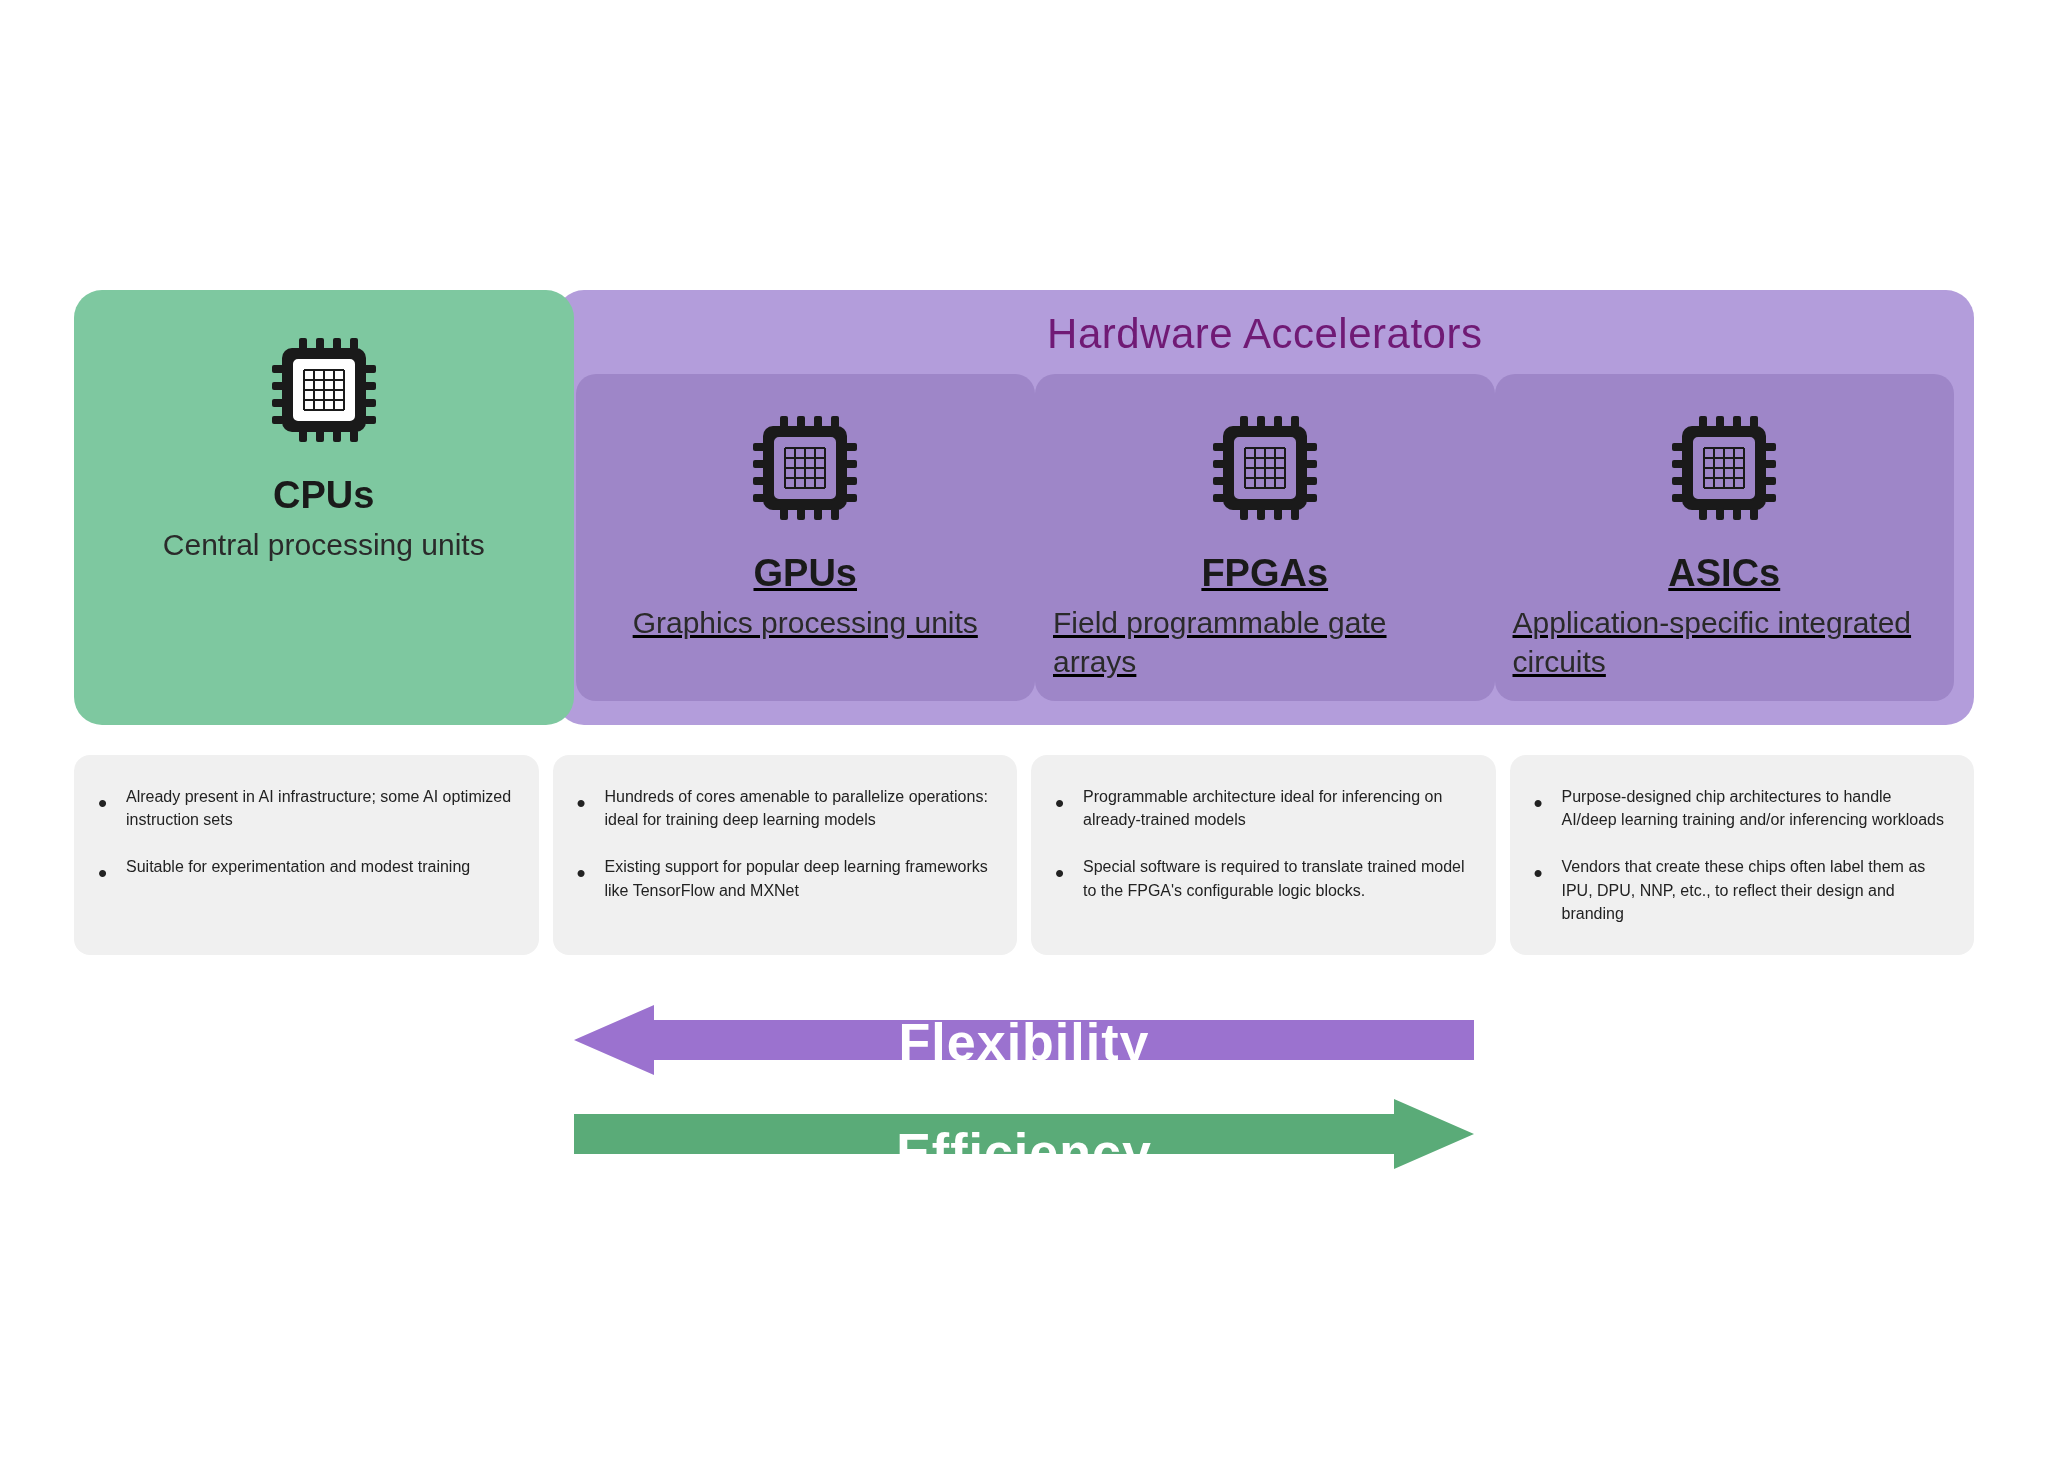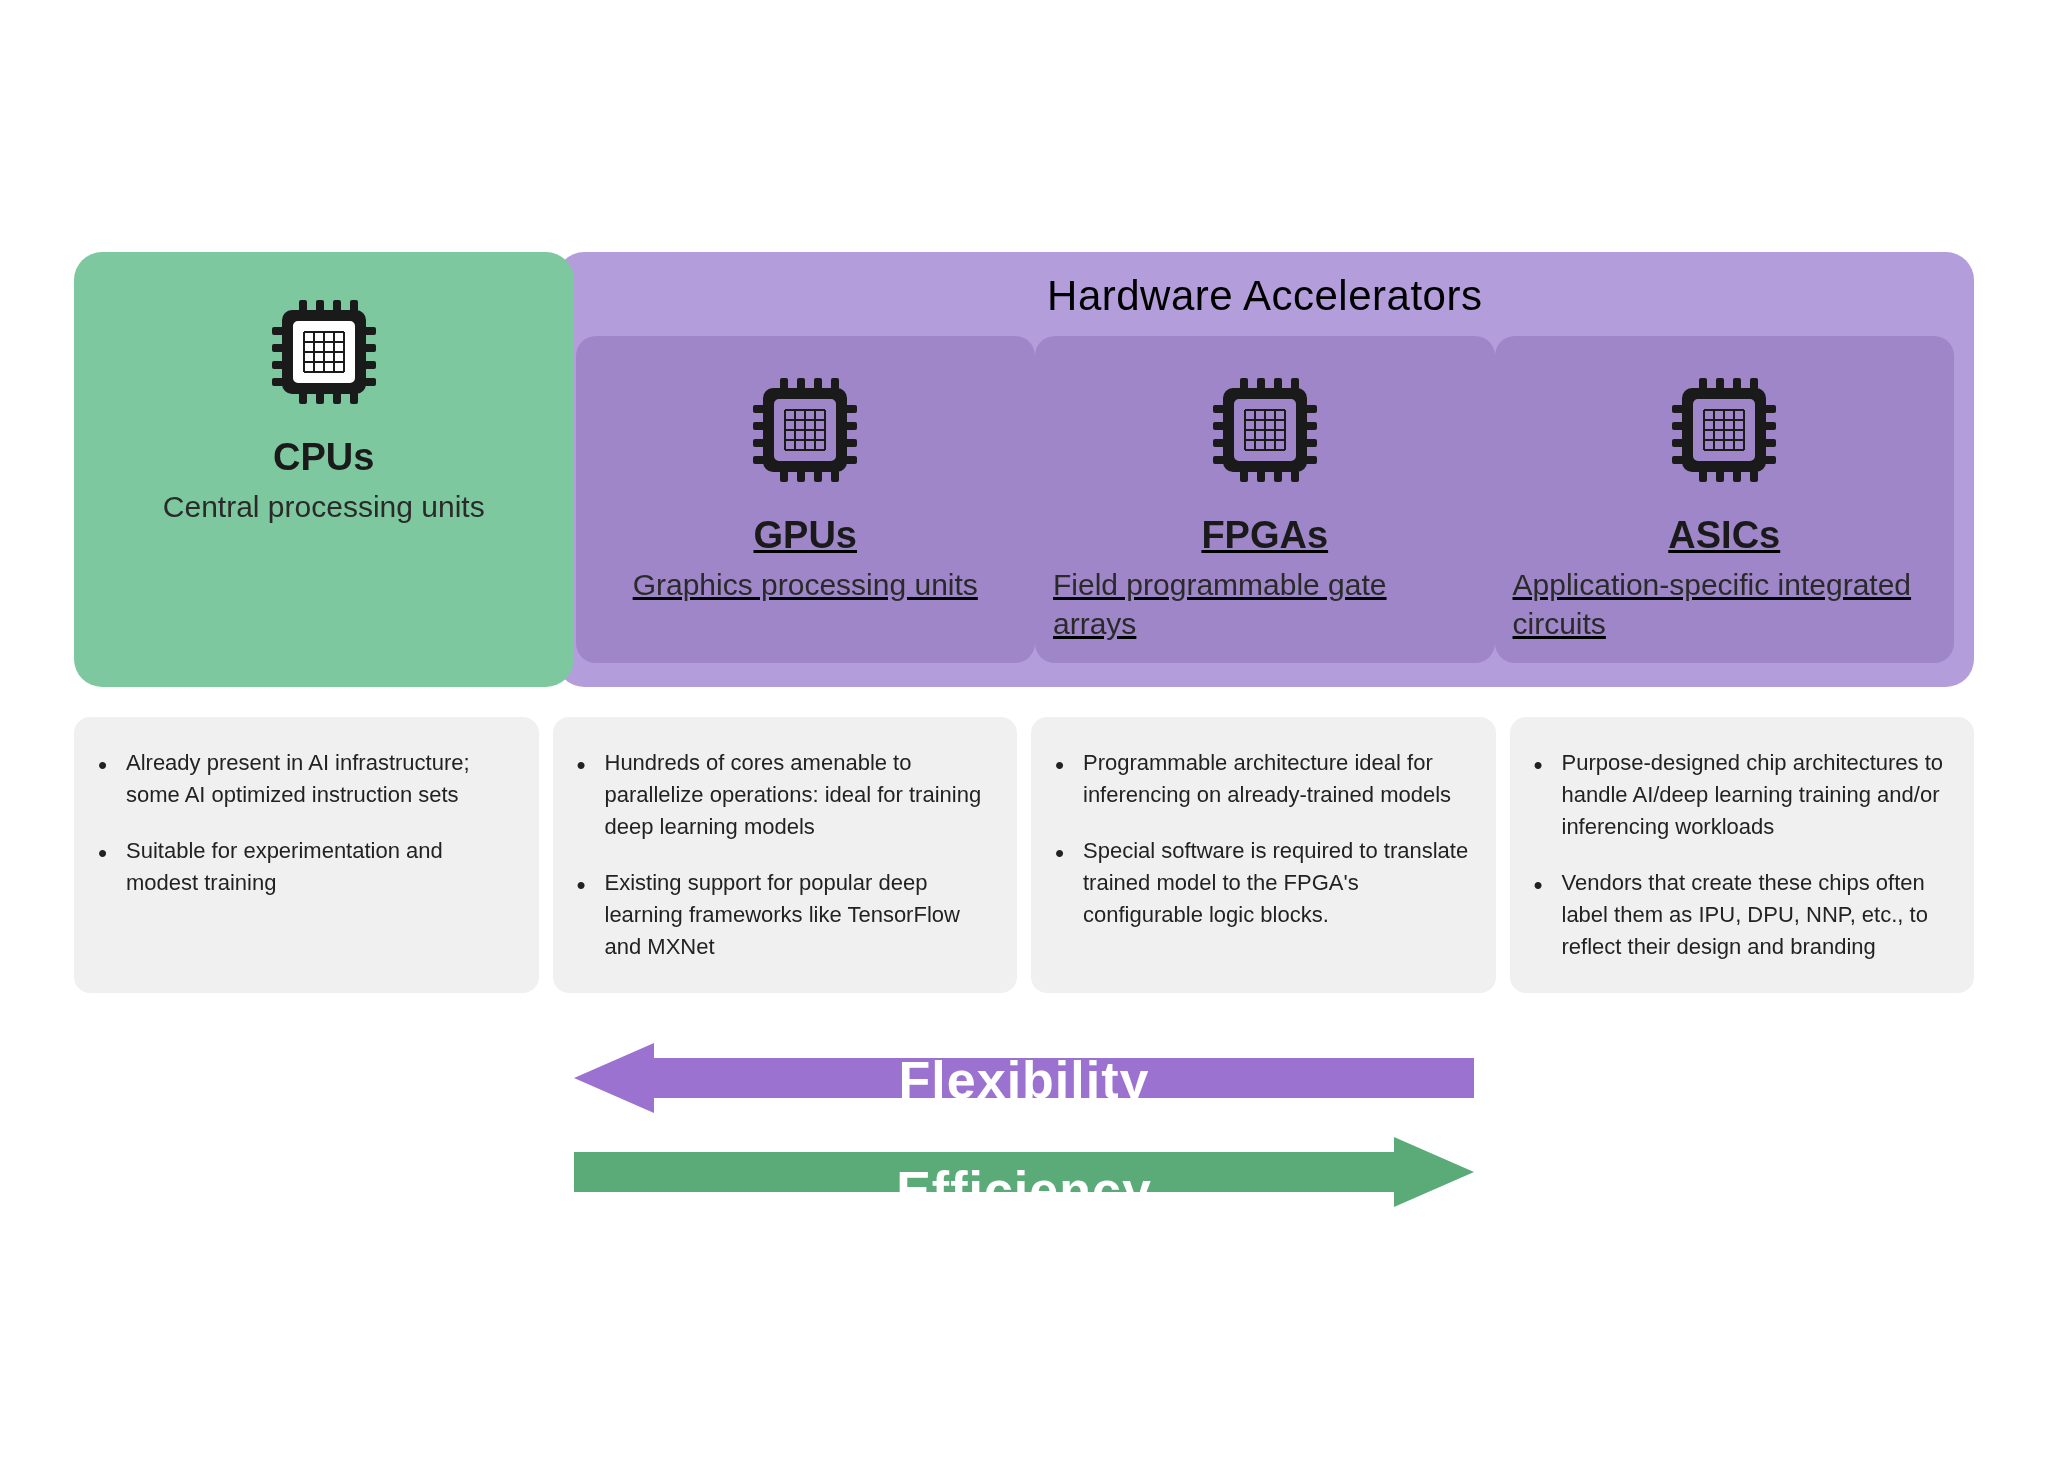--- a/index.html
+++ b/index.html
@@ -48,21 +48,21 @@
       display: flex;
       flex-direction: column;
       flex: 3;
       margin-left: -18px;
       z-index: 1;
     }
     .hw-acc-title {
       text-align: center;
       font-size: 42px;
       font-weight: 500;
-      color: #000000;
+      color: #701a75;
       margin-bottom: 16px;
       letter-spacing: 0.5px;
     }
     .hw-acc-cards {
       display: flex;
       justify-content: space-between;
       text-decoration: underline;
     }
     .hw-card {
       background: #9e86c8;
@@ -103,21 +103,21 @@
     
     .middle-section {
       display: flex;
       gap: 14px;
     }
     .bullet-card {
       background: #f0f0f0;
       border-radius: 16px;
       padding: 30px 24px;
       flex: 1;
-      font-size: 22px;
+      font-size: 16px;
       color: #222;
       line-height: 1.45;
     }
     .bullet-card ul {
       list-style: none;
       padding: 0;
     }
     .bullet-card ul li {
       padding-left: 28px;
       position: relative;

